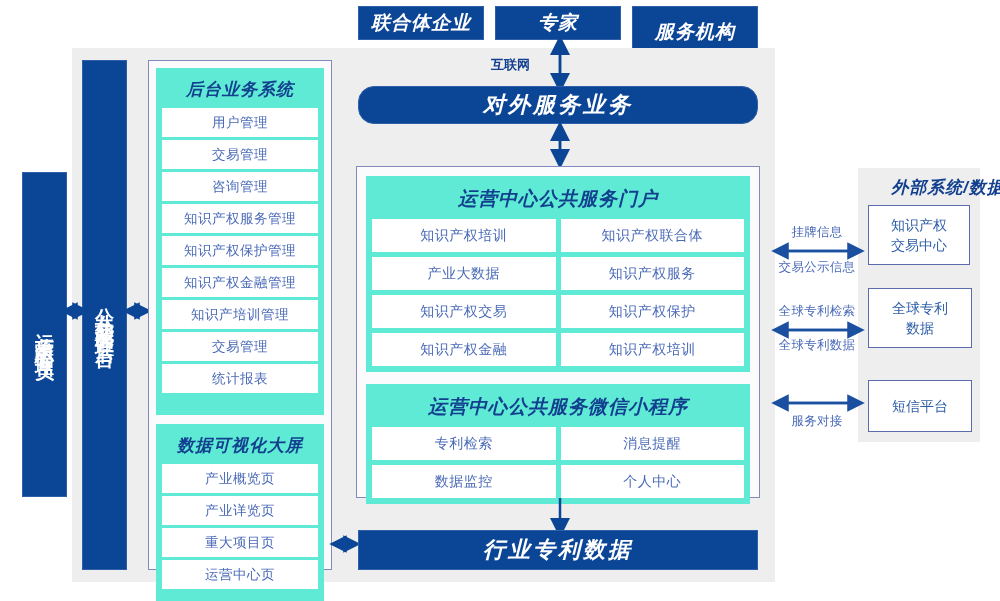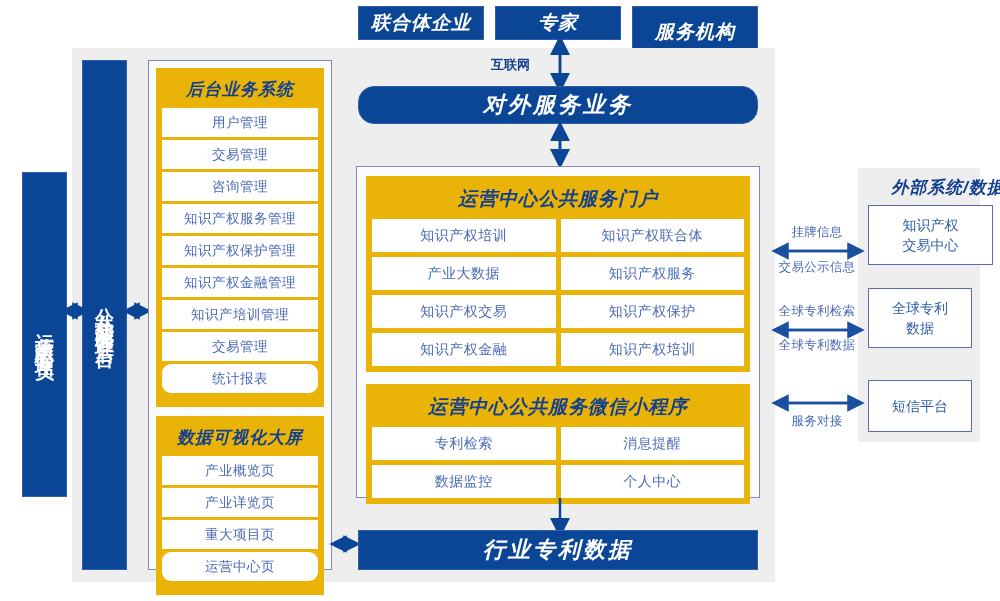--- a/index.html
+++ b/index.html
@@ -62,42 +62,42 @@
   }
 
   
   .panel{
     background:#fbfbfd;
     border:1px solid #8189bd;
   }
 
   
   .group{
-    background:#eab308;
+    background:#5eead4;
     padding:6px;
   }
   .group-title{
     text-align:center;
     color:#12408f;
     font-weight:bold;
     font-style:italic;
     font-size:17px;
     letter-spacing:1px;
     padding:4px 0 7px 0;
   }
   .cell{
     background:#ffffff;
     color:#4a6ab8;
     font-size:13.5px;
     text-align:center;
     display:flex;align-items:center;justify-content:center;
     letter-spacing:0.5px;
   }
   .list .cell{height:29px;margin-bottom:3px;}
-  .list .cell:last-child{margin-bottom:8px;border-radius:9px;}
+  .list .cell:last-child{margin-bottom:16px;}
 
   .grid2{display:grid;grid-template-columns:1fr 1fr;gap:5px;}
   .grid2 .cell{height:33px;font-size:14px;}
 
   
   .ext-title{
     color:#12408f;font-weight:bold;font-style:italic;font-size:17px;
     text-align:center;letter-spacing:1px;margin-left:29px;
   }
   .ext-box{
@@ -247,21 +247,21 @@
   </div>
 
   <svg class="abs" style="left:548px;top:498px;width:24px;height:34px;" viewBox="0 0 24 34">
     <line x1="12" y1="0" x2="12" y2="30" stroke="#0b4596" stroke-width="2.5" marker-end="url(#ah2)"></line>
   </svg>
 
   <div class="abs banner" style="left:358px;top:530px;width:400px;height:40px;">行业专利数据</div>
 
   <div class="abs ext-title" style="left:858px;top:176px;width:122px;">外部系统/数据</div>
 
-  <div class="abs ext-box" style="left:868px;top:205px;width:125px;height:60px;">
+  <div class="abs ext-box" style="left:868px;top:205px;width:102px;height:60px;">
     <span>
       <span>知识产权</span><br>
       <span>交易中心</span>
     </span>
   </div>
 
   <div class="abs ext-box" style="left:868px;top:288px;width:104px;height:60px;">
     <span>
       <span>全球专利</span><br>
       <span>数据</span>

